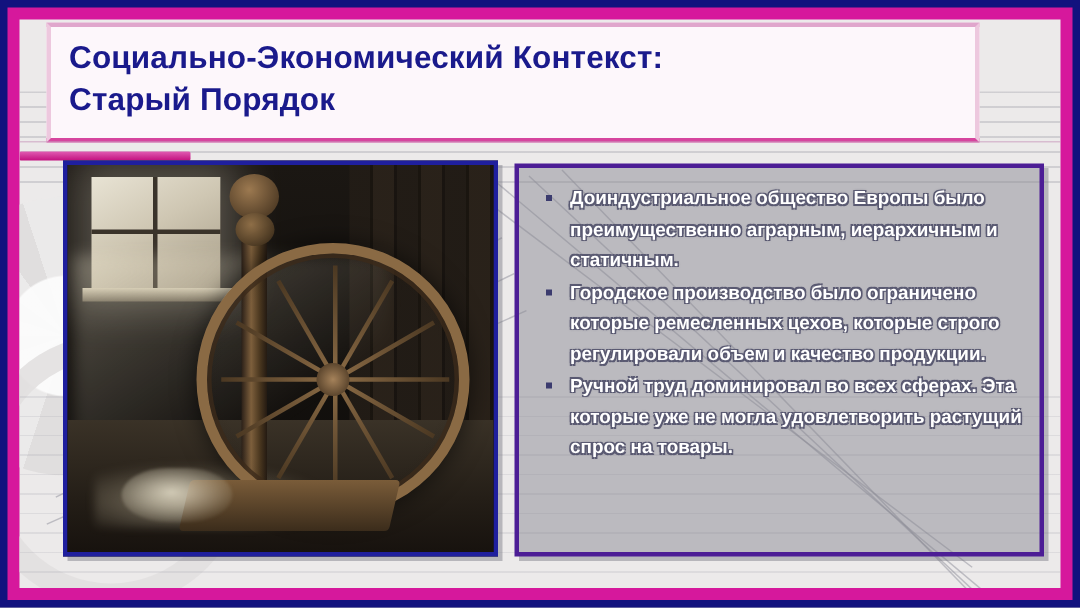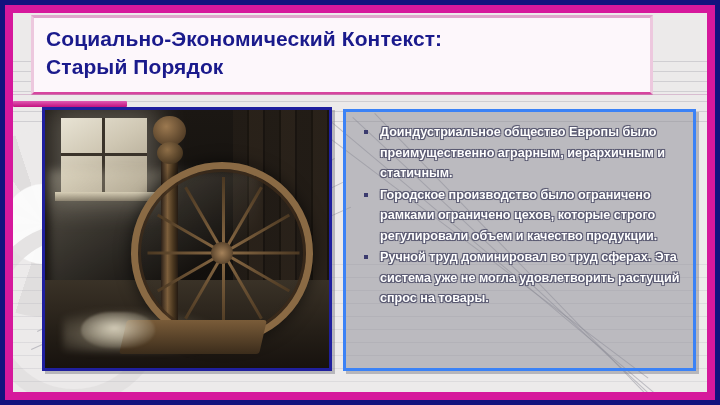--- a/index.html
+++ b/index.html
@@ -164,21 +164,21 @@
     background:radial-gradient(ellipse at 45% 45%, rgba(226,219,198,.85), rgba(170,160,135,.15) 72%);
     filter:blur(1px);
   }
   
   .content-shadow{
     position:absolute;left:333px;top:99px;width:353px;height:262px;
     background:rgba(120,120,130,.45);
   }
   .content-box{
     position:absolute;left:330px;top:96px;width:353px;height:262px;
-    border:3px solid #3b82f6;box-sizing:border-box;
+    border:3px solid #4c1d95;box-sizing:border-box;
     background:rgba(255,255,255,0.06);
     padding:10px 10px 0 6px;
   }
   ul.bullets{margin:0;padding:0;list-style:none;}
   ul.bullets li{
     position:relative;padding-left:28px;margin:0 0 1px 0;
     font-size:12.6px;line-height:20.5px;font-weight:bold;
     color:#ffffff;
     text-shadow:
       -1px -1px 0 #5a5a72, 1px -1px 0 #5a5a72,
@@ -254,19 +254,19 @@
 
         <div class="treadle"></div>
         <div class="fiber"></div>
       </div>
     </div>
 
     <div class="content-shadow"></div>
     <div class="content-box">
       <ul class="bullets">
         <li>Доиндустриальное общество Европы было преимущественно аграрным, иерархичным и статичным.</li>
-        <li>Городское производство было ограничено рамками ограничено цехов, которые строго регулировали объем и качество продукции.</li>
-        <li>Ручной труд доминировал во труд сферах. Эта система уже не могла удовлетворить растущий спрос на товары.</li>
+        <li>Городское производство было ограничено которые ремесленных цехов, которые строго регулировали объем и качество продукции.</li>
+        <li>Ручной труд доминировал во всех сферах. Эта которые уже не могла удовлетворить растущий спрос на товары.</li>
       </ul>
     </div>
 
   </div>
 </div>
 
 </body></html>

